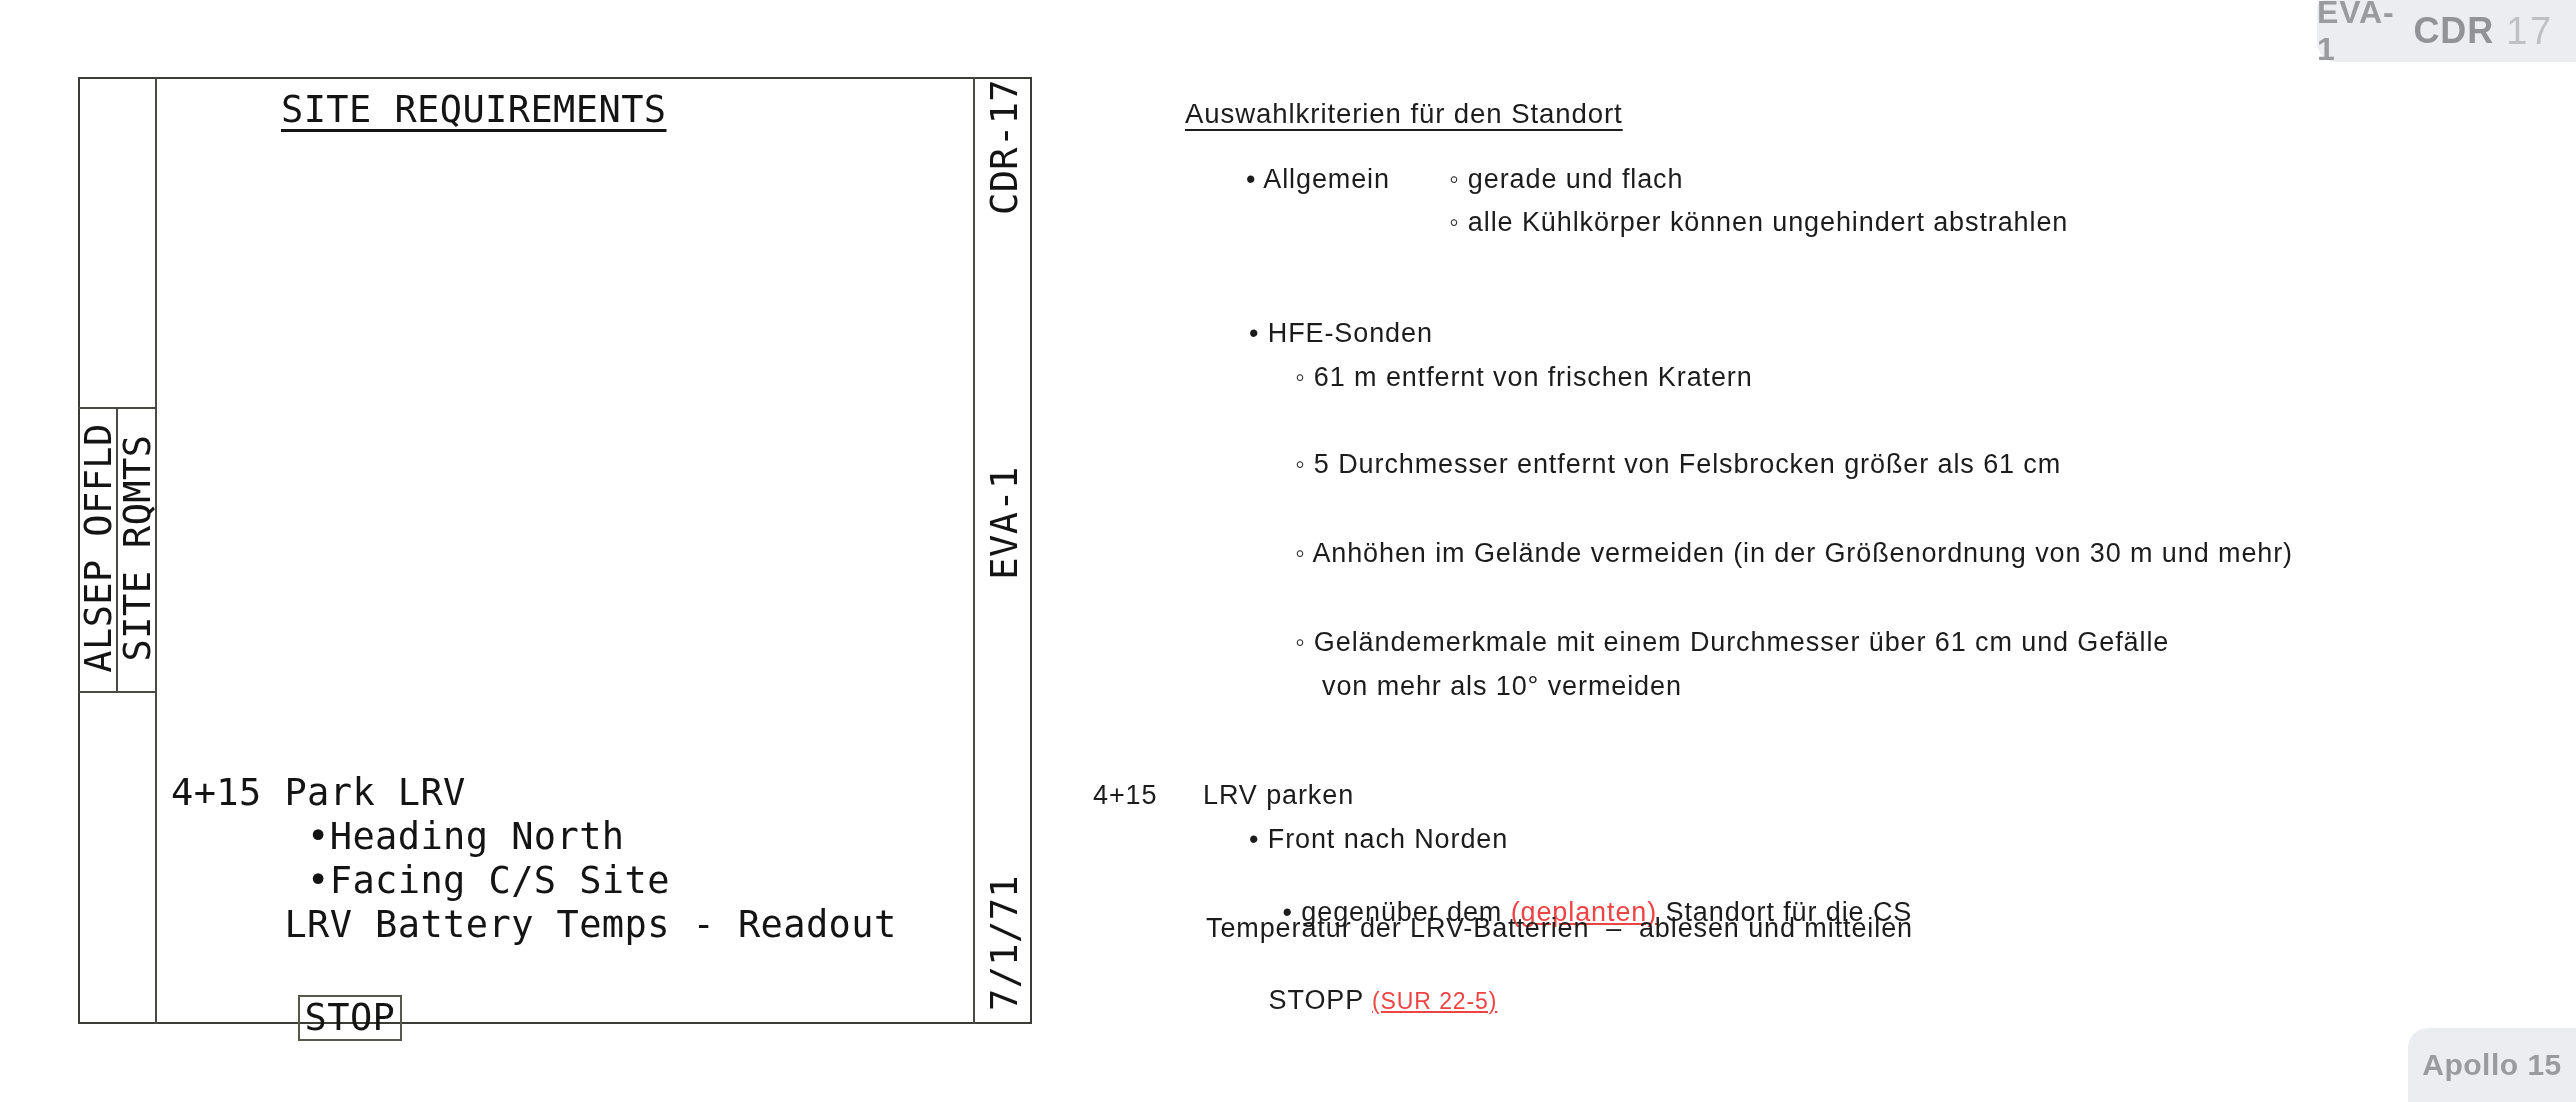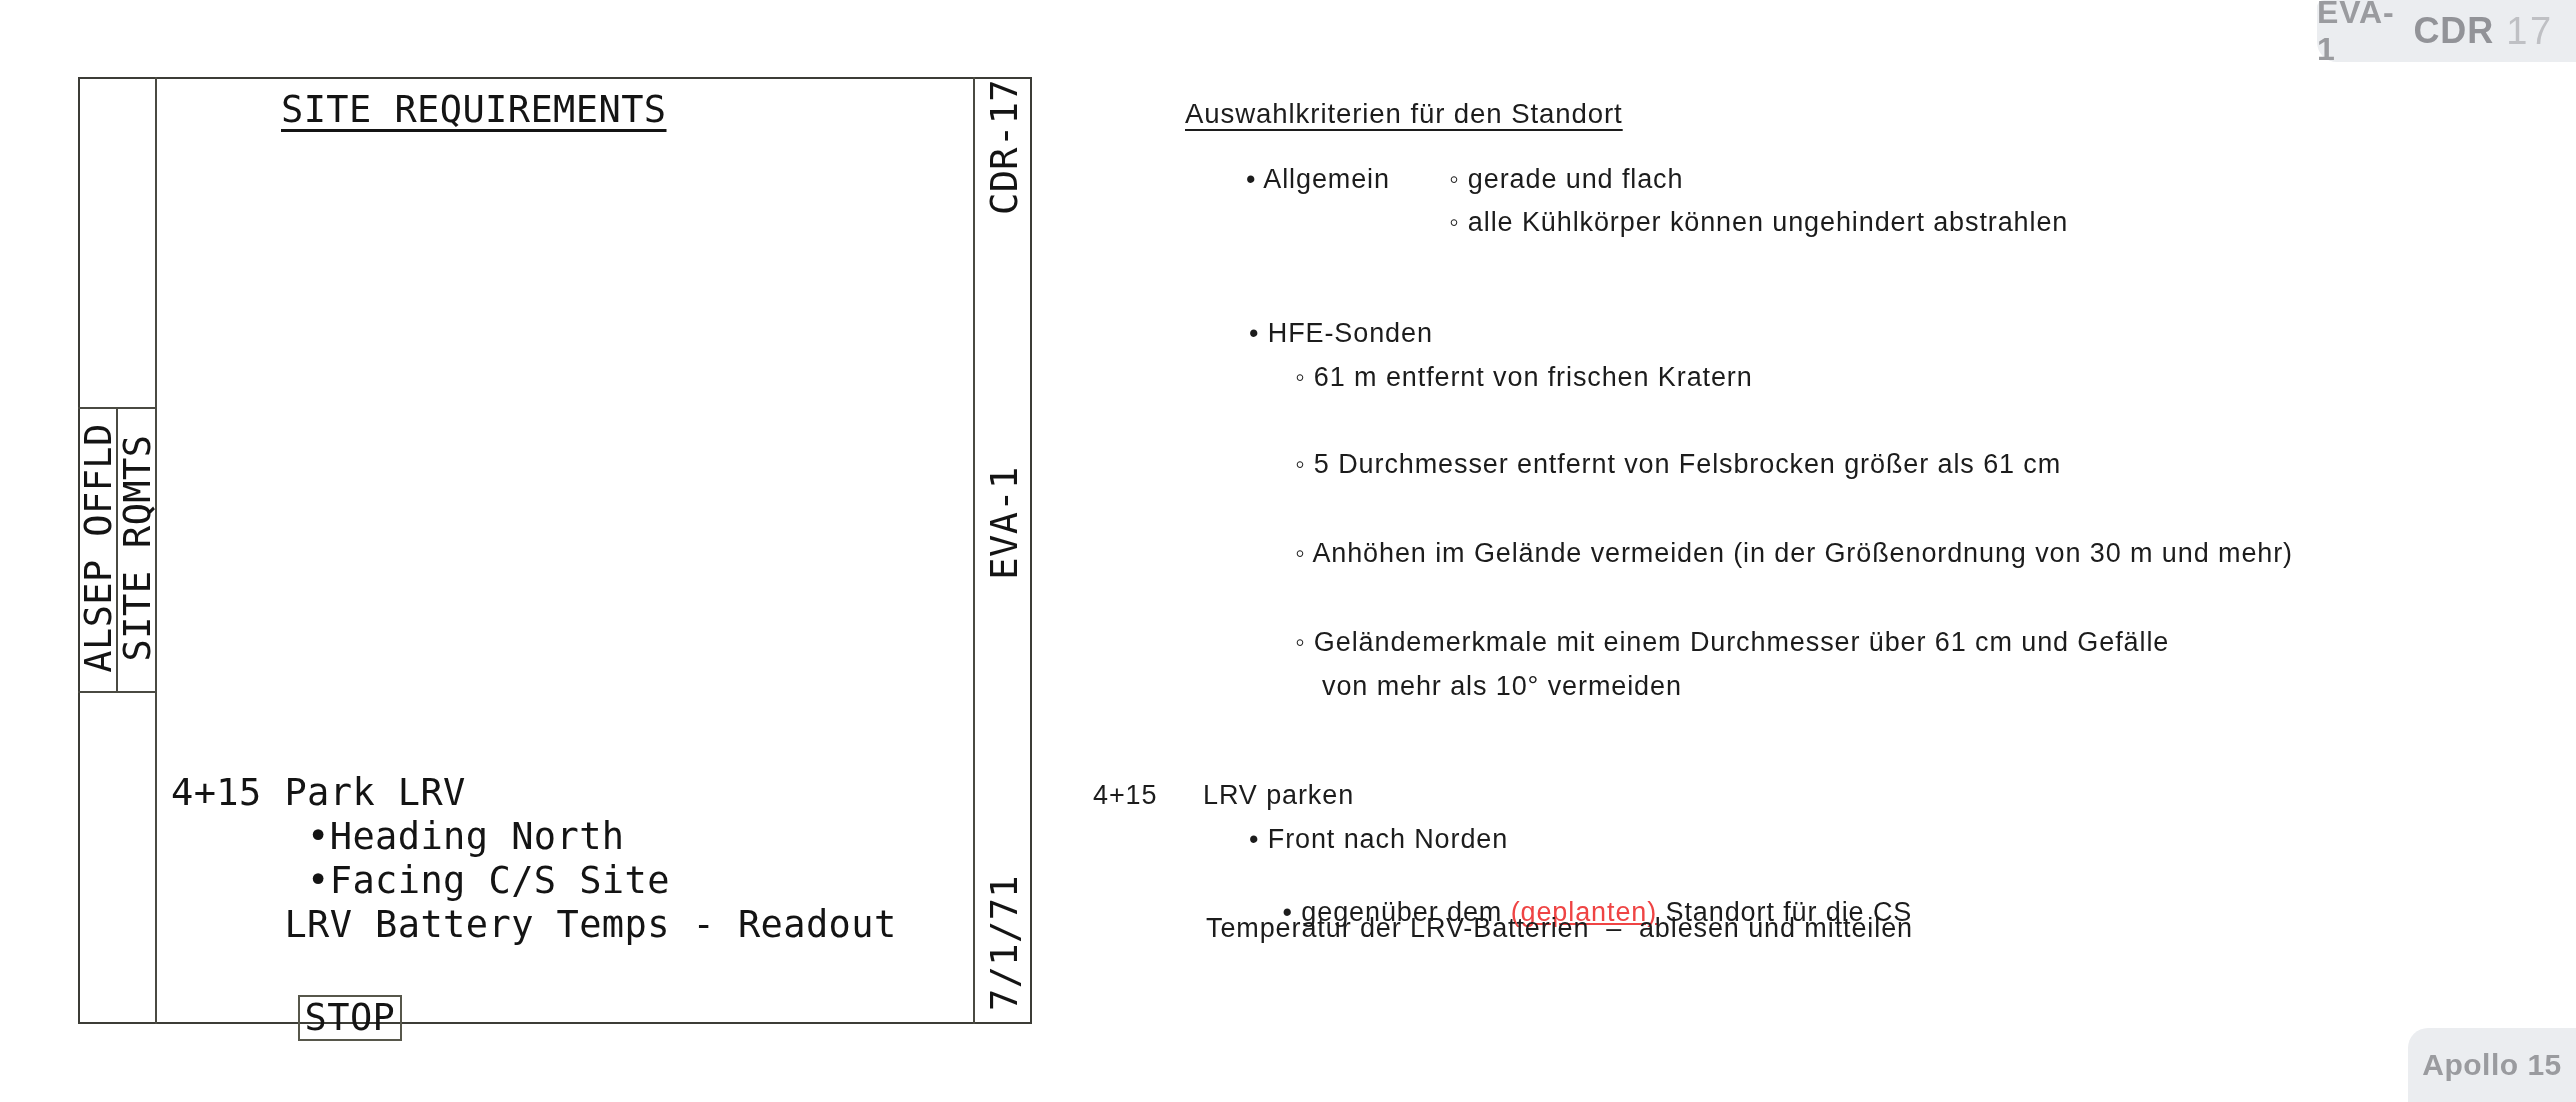--- a/index.html
+++ b/index.html
@@ -89,15 +89,18 @@
   <div class="g-row" style="left:1295px;top:629px;">◦ Geländemerkmale mit einem Durchmesser über 61 cm und Gefälle</div>
   <div class="g-row" style="left:1322px;top:673px;">von mehr als 10° vermeiden</div>
 
   <div class="g-row" style="left:1093px;top:782px;">4+15</div>
   <div class="g-row" style="left:1203px;top:782px;">LRV parken</div>
   <div class="g-row" style="left:1249px;top:826px;">• Front nach Norden</div>
   <div class="g-row" style="left:1249px;top:871px;">
     <span>• gegenüber dem </span><span class="gray">(geplanten)</span><span> Standort für die CS</span>
   </div>
   <div class="g-row" style="left:1206px;top:915px;">Temperatur der LRV-Batterien  –  ablesen und mitteilen</div>
+  <div class="g-row" style="left:1235px;top:959px;">
+    <span>STOPP</span> <span class="gray ref">(SUR 22-5)</span>
+  </div>
 
 </div>
 
 
 </body></html>

